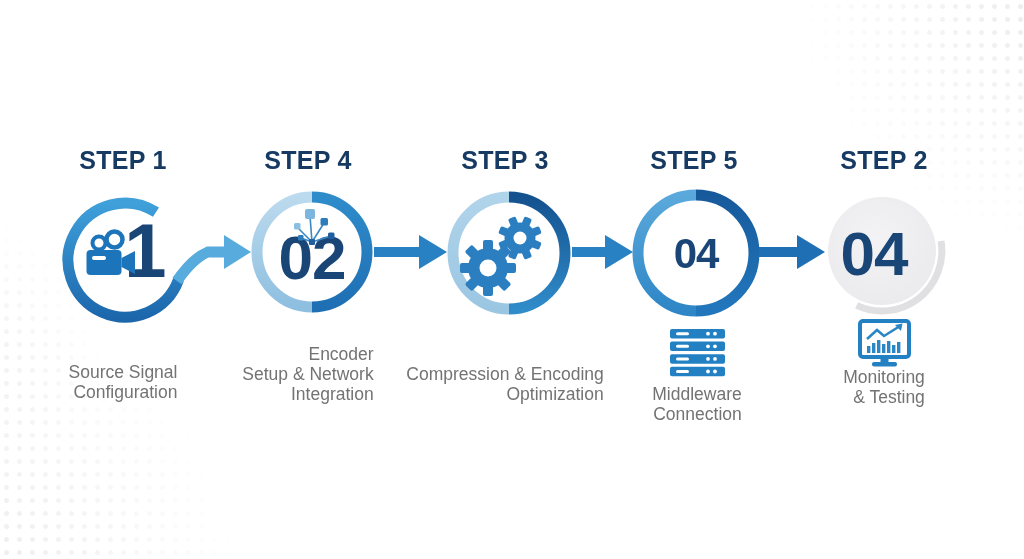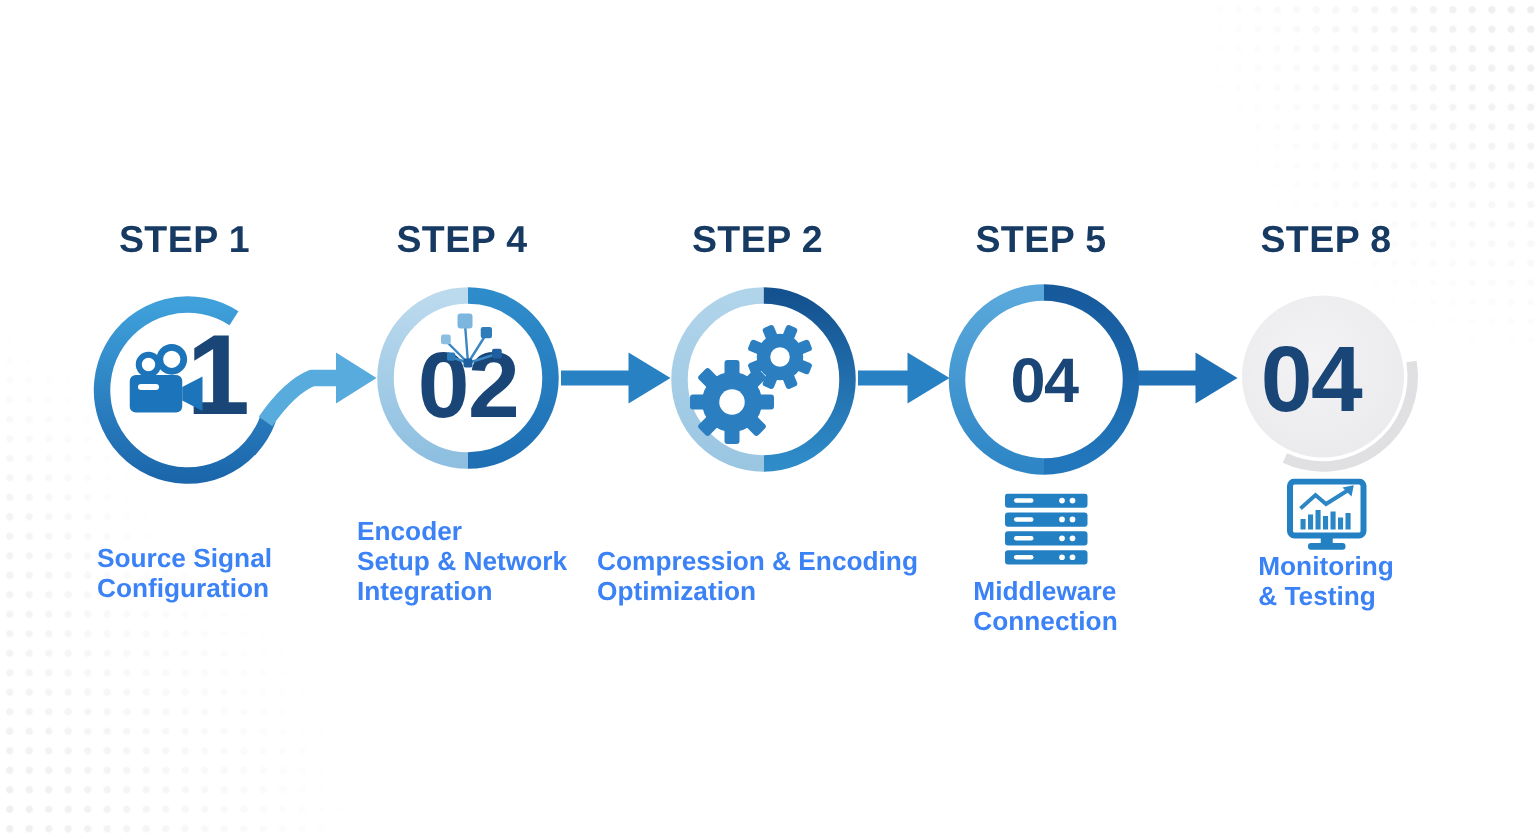--- a/index.html
+++ b/index.html
@@ -28,22 +28,22 @@
     font-size:25px;font-weight:700;color:#173a63;letter-spacing:.3px;
     white-space:nowrap;z-index:3;
   }
   .big-num{
     position:absolute;transform:translate(-50%,-50%);
     font-weight:800;color:#1a4677;letter-spacing:-1px;line-height:1;
     z-index:3;
   }
   .caption{
     position:absolute;transform:translateX(-50%);
-    font-size:17.5px;line-height:20px;color:#3b82f6;font-weight:700;
-    text-align:left;white-space:pre-line;z-index:3;width:max-content;
+    font-size:17.5px;line-height:20px;color:#737373;font-weight:400;
+    text-align:right;white-space:pre-line;z-index:3;width:max-content;
   }
   .overlay{position:absolute;left:0;top:0;z-index:1;}
   .icon{position:absolute;z-index:4;}
 </style>
 </head>
 <body>
 
 <div class="canvas">
 
   
@@ -162,21 +162,21 @@
       <rect x="10" y="29" width="5.5" height="5.5" rx="1.2" fill="#2e7cba"></rect>
       <rect x="21" y="33" width="6" height="6" rx="1.3" fill="#1d5f9f"></rect>
     </svg>
     <div class="caption" style="left:308px;top:344px">Encoder
 Setup &amp; Network
 Integration</div>
   </div>
 
   
   <div class="step">
-    <div class="step-header" style="left:505px">STEP 2</div>
+    <div class="step-header" style="left:505px">STEP 3</div>
     <svg class="icon" style="left:452px;top:206px" width="100" height="96" viewBox="0 0 100 96">
       <g transform="translate(68,32)" fill="#2b7fc0">
         <g>
           <rect x="-4" y="-22" width="8" height="11" rx="2" transform="rotate(22.5)"></rect>
           <rect x="-4" y="-22" width="8" height="11" rx="2" transform="rotate(67.5)"></rect>
           <rect x="-4" y="-22" width="8" height="11" rx="2" transform="rotate(112.5)"></rect>
           <rect x="-4" y="-22" width="8" height="11" rx="2" transform="rotate(157.5)"></rect>
           <rect x="-4" y="-22" width="8" height="11" rx="2" transform="rotate(202.5)"></rect>
           <rect x="-4" y="-22" width="8" height="11" rx="2" transform="rotate(247.5)"></rect>
           <rect x="-4" y="-22" width="8" height="11" rx="2" transform="rotate(292.5)"></rect>
@@ -233,21 +233,21 @@
         <circle cx="39" cy="42.5" r="1.9" fill="#fff"></circle>
           <circle cx="46" cy="42.5" r="1.9" fill="#fff"></circle>
       </g>
     </svg>
     <div class="caption" style="left:697px;top:384px">Middleware
 Connection</div>
   </div>
 
   
   <div class="step">
-    <div class="step-header" style="left:884px">STEP 8</div>
+    <div class="step-header" style="left:884px">STEP 2</div>
     <div class="big-num" style="left:874px;top:254px;font-size:62px">04</div>
     <svg class="icon" style="left:857px;top:319px" width="55" height="50" viewBox="0 0 55 50">
       <rect x="3" y="2" width="49" height="36" rx="3" fill="#fff" stroke="#2381c3" stroke-width="4"></rect>
       <g fill="#2b86c6">
         <rect x="10" y="27" width="3.4" height="7"></rect>
         <rect x="15" y="24" width="3.4" height="10"></rect>
         <rect x="20" y="21" width="3.4" height="13"></rect>
         <rect x="25" y="25" width="3.4" height="9"></rect>
         <rect x="30" y="22" width="3.4" height="12"></rect>
         <rect x="35" y="26" width="3.4" height="8"></rect>

